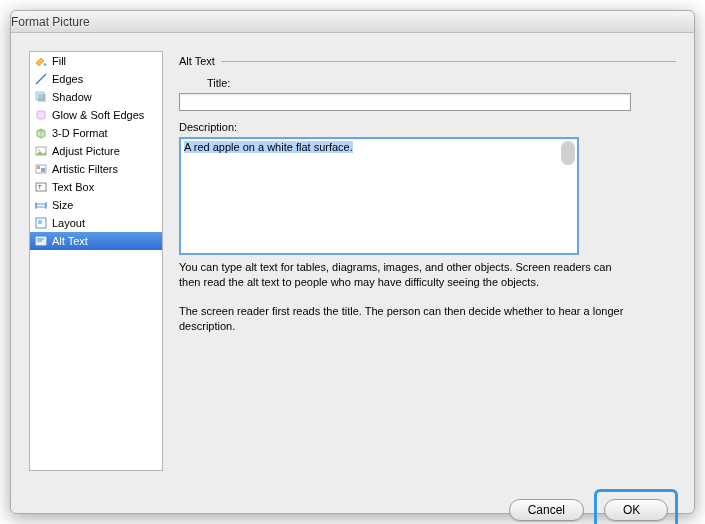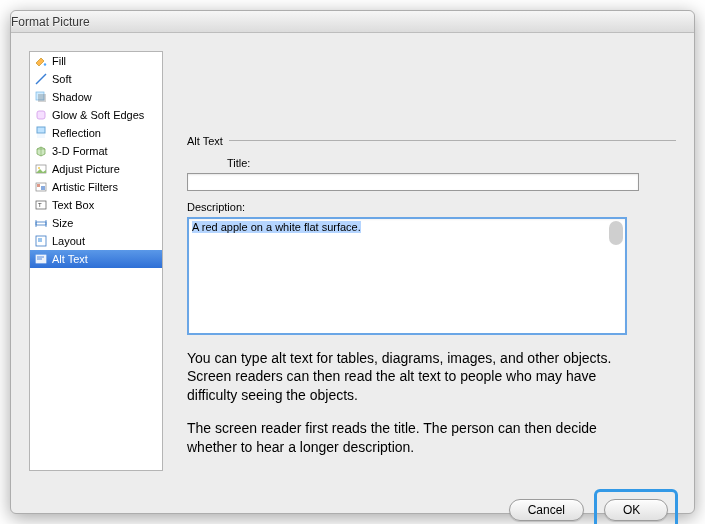--- a/index.html
+++ b/index.html
@@ -29,22 +29,21 @@
     color: #3a3a3a;
     background: linear-gradient(to bottom, #f6f6f6, #dcdcdc);
     border-bottom: 1px solid #bdbdbd;
     border-radius: 6px 6px 0 0;
     text-shadow: 0 1px 0 rgba(255,255,255,0.8);
   }
   .body {
     flex: 1;
     display: flex;
     padding: 18px 18px 8px 18px;
-    gap: 24px;
-    align-items: flex-end;
+    gap: 16px;
   }
   .sidebar {
     width: 134px;
     height: 420px;
     background: #fff;
     border: 1px solid #b5b5b5;
     overflow: hidden;
   }
   .sidebar-item {
     height: 18px;
@@ -106,42 +105,42 @@
     font-size: 11px;
     padding: 1px 3px;
     box-shadow: inset 0 1px 2px rgba(0,0,0,0.1);
   }
   .desc-text {
     display: inline;
     background: #b5d5ff;
   }
   .desc-container {
     position: relative;
-    width: 440px;
+    width: 400px;
     height: 118px;
     border: 2px solid #6aa6e6;
     background: #fff;
     padding: 2px 3px;
     box-shadow: inset 0 1px 2px rgba(0,0,0,0.05);
   }
   .desc-scrollbar {
     position: absolute;
     right: 2px;
     top: 2px;
     width: 14px;
     height: 24px;
     background: #cfcfcf;
     border-radius: 7px;
   }
   .help-text {
-    font-size: 14px;
+    font-size: 11px;
     color: #000;
     width: 452px;
     line-height: 1.35;
-    margin-top: 14px;
+    margin-top: 5px;
   }
   .help-text p { margin: 0 0 14px 0; }
   .footer {
     display: flex;
     justify-content: flex-end;
     align-items: center;
     padding: 10px 16px 14px 16px;
     gap: 10px;
   }
   .btn {
@@ -179,47 +178,38 @@
             </svg>
           </span>
         <span>Fill</span>
       </div>
       <div class="sidebar-item">
         <span class="icon-box">
             <svg width="14" height="14" viewBox="0 0 14 14">
               <line x1="2" y1="12" x2="12" y2="2" stroke="#3a7fd5" stroke-width="1.5"></line>
             </svg>
           </span>
-        <span>Soft</span>
+        <span>Edges</span>
       </div>
       <div class="sidebar-item">
         <span class="icon-box">
             <svg width="14" height="14" viewBox="0 0 14 14">
               <rect x="2" y="2" width="8" height="8" fill="#d0ecff" stroke="#7ab8e6" stroke-width="0.7"></rect>
               <rect x="4" y="4" width="8" height="8" fill="rgba(80,80,80,0.25)"></rect>
             </svg>
           </span>
         <span>Shadow</span>
       </div>
       <div class="sidebar-item">
         <span class="icon-box">
             <svg width="14" height="14" viewBox="0 0 14 14">
               <rect x="3" y="3" width="8" height="8" rx="2" fill="#f6dfff" stroke="#d29be8" stroke-width="0.8"></rect>
             </svg>
           </span>
         <span>Glow &amp; Soft Edges</span>
-      </div>
-      <div class="sidebar-item">
-        <span class="icon-box">
-            <svg width="14" height="14" viewBox="0 0 14 14">
-              <rect x="3" y="1" width="8" height="6" fill="#bfe3ff" stroke="#6aa6d6"></rect>
-              <rect x="3" y="8" width="8" height="4" fill="#e8f4ff" opacity="0.6"></rect>
-            </svg>
-          </span>
-        <span>Reflection</span>
       </div>
       <div class="sidebar-item">
         <span class="icon-box">
             <svg width="14" height="14" viewBox="0 0 14 14">
               <path d="M3 5 L7 3 L11 5 L11 10 L7 12 L3 10 Z" fill="#cfe8c2" stroke="#6fa24f" stroke-width="0.7"></path>
               <path d="M7 3 L7 12 M3 5 L11 5" stroke="#6fa24f" stroke-width="0.5"></path>
             </svg>
           </span>
         <span>3-D Format</span>
       </div>
@@ -282,21 +272,21 @@
       </div>
     </div>
 
     <div class="content">
       <div class="fieldset">
         <div class="legend-line">
           <span class="legend">Alt Text</span>
           <hr>
         </div>
 
-        <div class="field-label" style="margin-left:40px">Title:</div>
+        <div class="field-label" style="margin-left:28px">Title:</div>
         <input class="title-input" style="margin-left: 0px;" type="text" value="">
 
         <div class="field-label">Description:</div>
         <div class="desc-container">
           <span class="desc-text">A red apple on a white flat surface.</span>
           <div class="desc-scrollbar"></div>
         </div>
 
         <div class="help-text">
           <p>You can type alt text for tables, diagrams, images, and other objects. Screen readers can then read the alt text to people who may have difficulty seeing the objects.</p>

